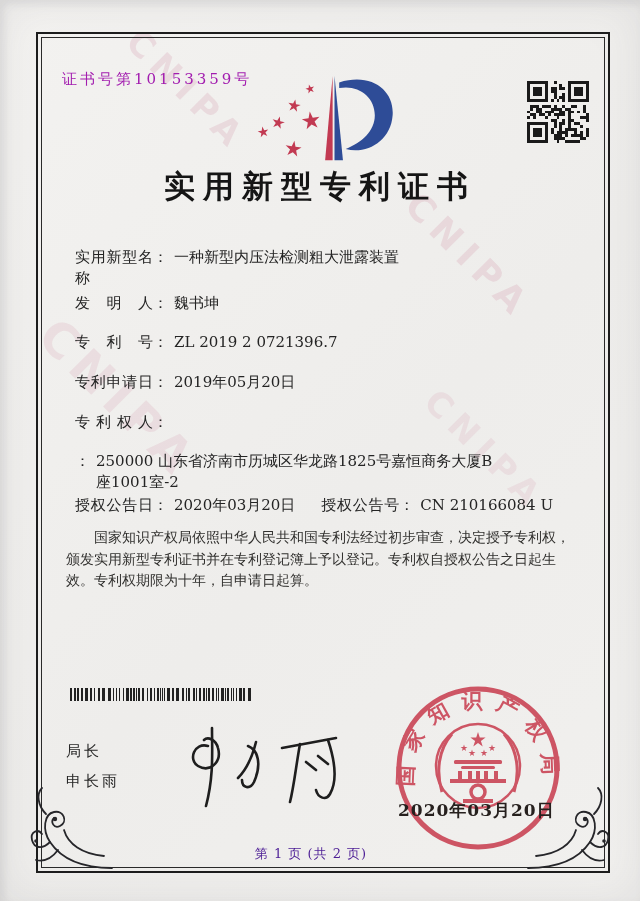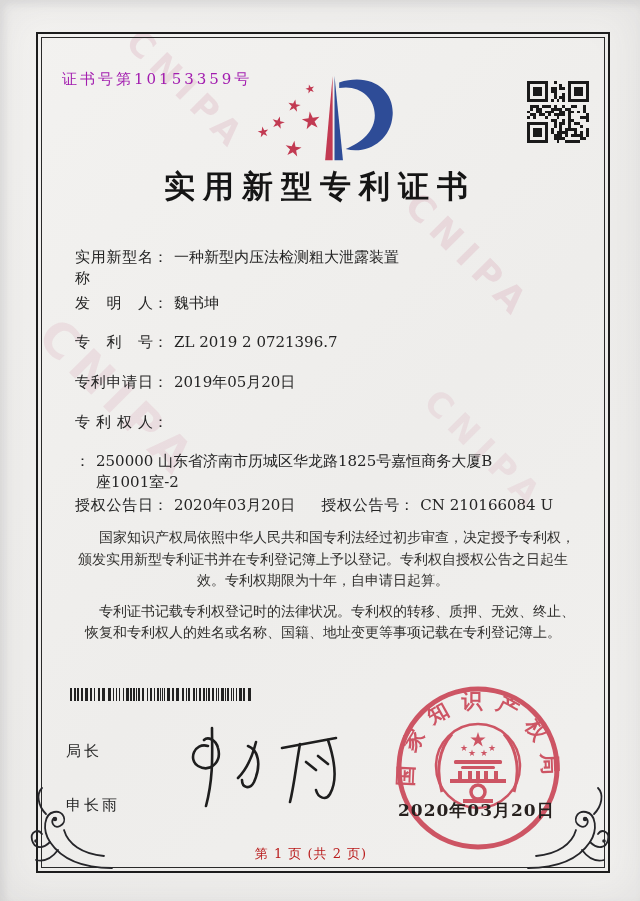--- a/index.html
+++ b/index.html
@@ -26,33 +26,33 @@
   .title{left:0;top:166px;width:640px;text-align:center;font-size:31px;
          font-weight:700;letter-spacing:8px;color:#151515;}
   
   .row{position:absolute;left:75px;width:505px;font-size:15px;color:#242424;line-height:21px;display:flex;}
   .lbl{display:inline-block;width:78px;text-align:justify;text-align-last:justify;flex:none;}
   .colon{flex:none;}
   .val{margin-left:6px;}
   .val-wrap{margin-left:6px;width:402px;}
   .pair2{display:flex;margin-left:26px;}
   
-  .paras{left:66px;top:527px;width:514px;font-size:14px;line-height:21.5px;color:#31302e;text-align:center;}
+  .paras{left:66px;top:527px;width:514px;font-size:14px;line-height:21.5px;color:#31302e;}
   .paras p{margin:0 0 9px 0;text-indent:2em;}
   
   .barcode{left:70px;top:688px;}
   
   .officer-title{left:66px;top:742px;font-size:15px;letter-spacing:3px;color:#262626;}
-  .officer-name{left:66px;top:772px;font-size:15px;letter-spacing:3px;color:#262626;margin-top:24px;}
+  .officer-name{left:66px;top:772px;font-size:15px;letter-spacing:3px;color:#262626;}
   .signature{left:178px;top:720px;}
   
   .seal{left:394px;top:684px;}
   .seal-date{left:398px;top:799px;font-size:17px;font-weight:700;letter-spacing:1px;color:#26201e;}
   
-  .footer{left:226px;top:845px;width:170px;text-align:center;font-size:13px;color:#b91c1c;letter-spacing:1px;}
+  .footer{left:226px;top:845px;width:170px;text-align:center;font-size:13px;color:#4c1d95;letter-spacing:1px;}
   .corner{position:absolute;pointer-events:none;}
 </style>
 </head>
 <body>
 
 <div class="wm" style="left:110px;top:70px;font-size:34px;">CNIPA</div>
 <div class="wm" style="left:388px;top:235px;font-size:36px;">CNIPA</div>
 <div class="wm" style="left:18px;top:370px;font-size:48px;color:rgba(205,130,155,.16);">CNIPA</div>
 <div class="wm" style="left:408px;top:430px;font-size:34px;color:rgba(205,130,155,.14);">CNIPA</div>
 
@@ -361,21 +361,20 @@
   <span class="val">2020年03月20日</span>
   <span class="pair2">
     <span class="lbl">授权公告号</span>
       <span class="colon">：</span>
     <span class="val">CN 210166084 U</span>
   </span>
 </div>
 
 <div class="abs paras">
   <p>国家知识产权局依照中华人民共和国专利法经过初步审查，决定授予专利权，颁发实用新型专利证书并在专利登记簿上予以登记。专利权自授权公告之日起生效。专利权期限为十年，自申请日起算。</p>
-  <p>专利证书记载专利权登记时的法律状况。专利权的转移、质押、无效、终止、恢复和专利权人的姓名或名称、国籍、地址变更等事项记载在专利登记簿上。</p>
 </div>
 
 <svg class="abs barcode" width="183" height="13" id="bc" shape-rendering="crispEdges">
     <rect x="0" y="0" width="2" height="13" fill="#222"></rect>
     <rect x="4" y="0" width="2" height="13" fill="#222"></rect>
     <rect x="7" y="0" width="2" height="13" fill="#222"></rect>
     <rect x="11" y="0" width="2" height="13" fill="#222"></rect>
     <rect x="15" y="0" width="3" height="13" fill="#222"></rect>
     <rect x="20" y="0" width="2" height="13" fill="#222"></rect>
     <rect x="24" y="0" width="1" height="13" fill="#222"></rect>

